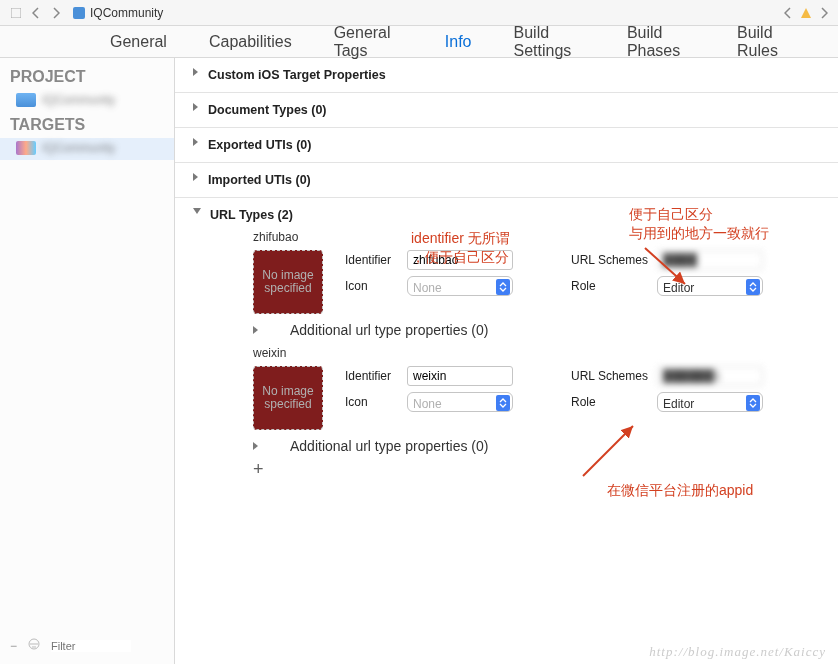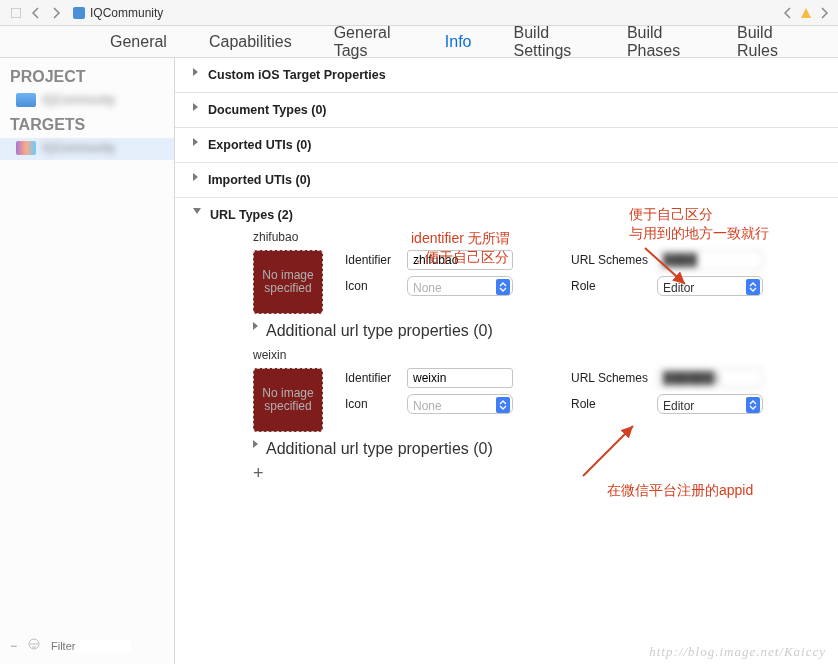--- a/index.html
+++ b/index.html
@@ -38,21 +38,21 @@
 .thumb { width: 70px; height: 64px; border: 1px dashed #c5c5c5; border-radius: 4px; background: #7f1d1d; display: flex; align-items: center; justify-content: center; color: #b0b0b0; font-size: 12px; text-align: center; line-height: 1.1; }
 .fields { flex: 1; }
 .row { display: flex; align-items: center; margin-bottom: 6px; }
 .row .lab { width: 56px; text-align: left; margin-right: 6px; color: #222; font-size: 12px; }
 .row .lab.rlab { width: 80px; margin-left: 24px; }
 .txt { height: 20px; border: 1px solid #c5c5c5; border-radius: 3px; padding: 0 5px; font-size: 12px; width: 106px; background: #fff; }
 .select { height: 20px; border: 1px solid #c5c5c5; border-radius: 6px; width: 106px; display: flex; align-items: flex-end; justify-content: space-between; padding: 0 2px 0 5px; font-size: 12px; background: #fff; }
 .select .arrow { width: 14px; height: 16px; background: #3f7ef5; border-radius: 2px; display: flex; align-items: center; justify-content: center; }
 .select .arrow svg { width: 8px; height: 10px; }
 .gap { width: 34px; }
-.addprops { margin: 8px 0 6px 60px; display: flex; align-items: flex-start; font-size: 16px; color: #333; }
+.addprops { margin: 8px 0 6px 60px; display: flex; align-items: center; font-size: 14px; color: #333; gap: 24px; }
 .addprops .tri { width: 0; height: 0; border-left: 5px solid #7a7a7a; border-top: 4px solid transparent; border-bottom: 4px solid transparent; margin-right: 8px; }
 .plus { margin-left: 60px; font-size: 18px; color: #606060; line-height: 1; cursor: pointer; }
 .annotation { position: absolute; color: #d34021; font-size: 14px; line-height: 1.35; font-weight: 400; pointer-events: none; }
 .arrow-svg { position: absolute; pointer-events: none; }
 .watermark { position: absolute; right: 12px; bottom: 4px; color: #ccc; font-size: 13px; font-family: Georgia, serif; letter-spacing: 1px; font-style: italic; }
 </style>
 </head>
 <body>
 
 <div class="topbar">

